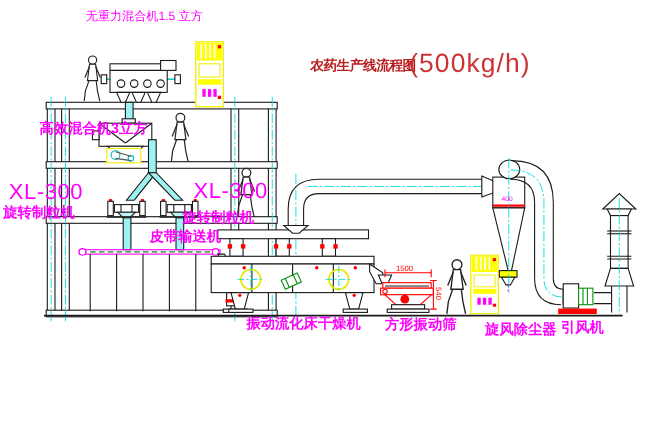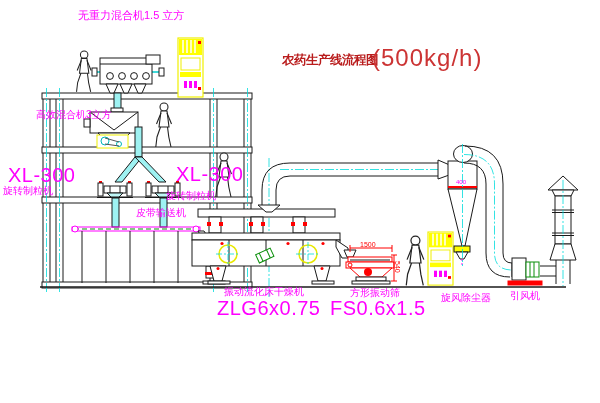--- a/index.html
+++ b/index.html
@@ -1,20 +1,20 @@
 <!DOCTYPE html>
 <html><head>
 <meta charset="utf-8">
 <style>
   html,body{margin:0;padding:0;background:#fff;}
   .canvas{position:relative;width:600px;height:357px;background:#ffffff;overflow:hidden;
           font-family:"Liberation Sans","DejaVu Sans",sans-serif;}
   .canvas svg{position:absolute;left:0;top:0;}
   .lbl{position:absolute;white-space:nowrap;line-height:1;color:#ff00ff;}
-  .s10{font-size:10px;}
+  .s10{font-size:13px;font-weight:bold;}
   .s11{font-size:11px;}
   .s16{font-size:20px;letter-spacing:.5px;}
   .title-cn{font-size:12.5px;color:#b91c1c;font-weight:bold;letter-spacing:-0.5px;}
   .title-cap{font-size:24px;color:#cc3434;font-weight:normal;letter-spacing:1px;}
   .dim{font-size:7px;color:#ff0000;}
   .vert{writing-mode:vertical-rl;}
   .tiny{font-size:6px;color:#ff00ff;}
 </style>
 </head>
 <body>
@@ -284,24 +284,22 @@
 
 <div class="lbl s16" style="left:8px;top:165px;">XL-300</div>
 <div class="lbl s10" style="left:3px;top:186px;">旋转制粒机</div>
 
 <div class="lbl s16" style="left:176px;top:164px;">XL-300</div>
 <div class="lbl s10" style="left:166px;top:191px;">旋转制粒机</div>
 
 <div class="lbl s10" style="left:136px;top:208px;">皮带输送机</div>
 
 <div class="lbl s10" style="left:224px;top:287px;">振动流化床干燥机</div>
-<div class="lbl s16" style="left:217px;top:298px;">ZLG6x0.75</div>
 
 <div class="lbl s10" style="left:350px;top:288px;">方形振动筛</div>
-<div class="lbl s16" style="left:330px;top:298px;">FS0.6x1.5</div>
 
 <div class="lbl s10" style="left:441px;top:293px;">旋风除尘器</div>
 <div class="lbl s10" style="left:510px;top:291px;">引风机</div>
 
 <div class="lbl dim" style="left:360px;top:241px;">1500</div>
 <div class="lbl dim vert" style="left:394px;top:261px;">540</div>
 <div class="lbl tiny" style="left:456px;top:179px;">400</div>
 
 </div>
 

